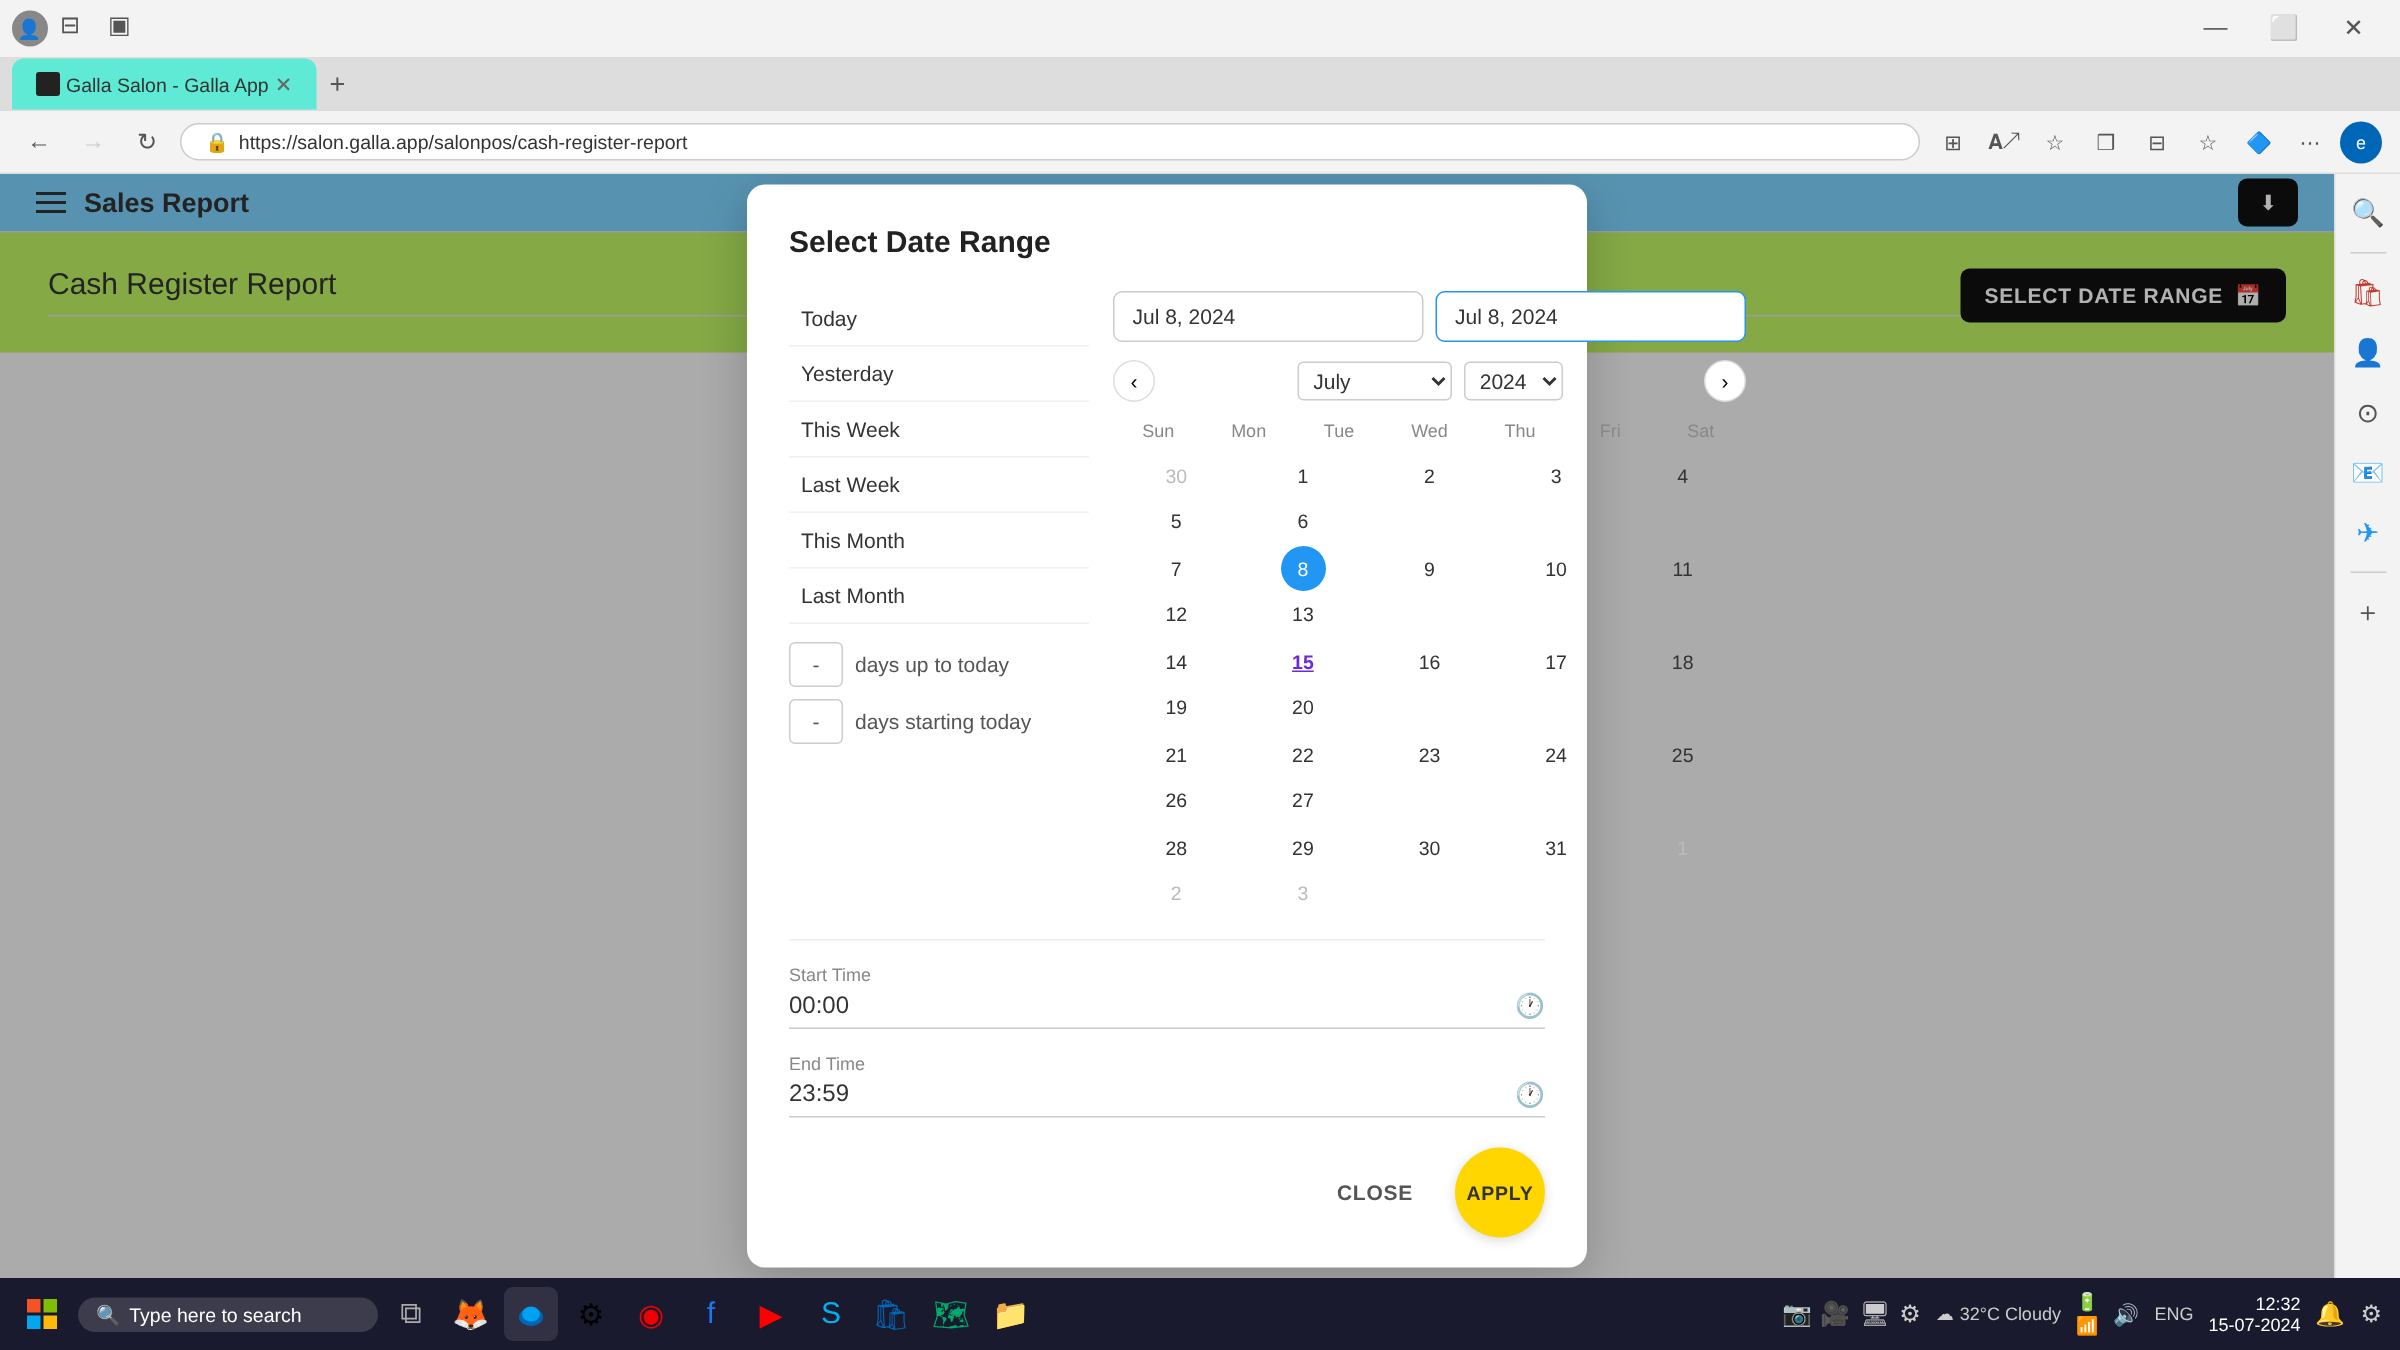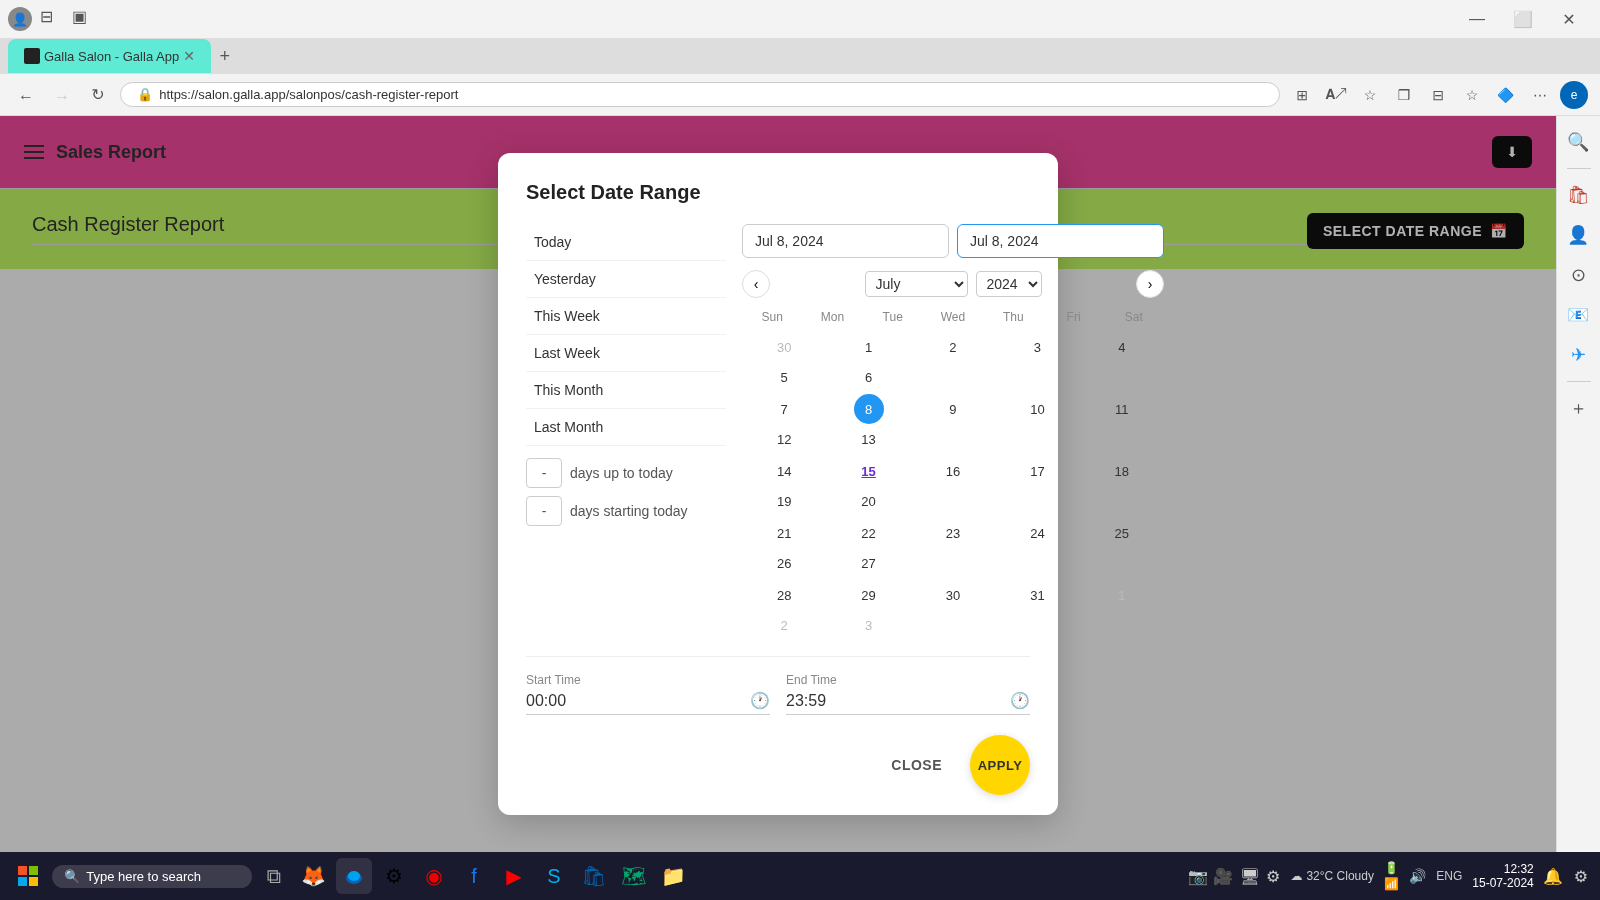--- a/index.html
+++ b/index.html
@@ -142,22 +142,22 @@
       bottom: 48px;
       background: #f5f5f5;
       overflow: hidden;
     }
 
     
     .app-topbar {
       display: flex;
       align-items: center;
       justify-content: space-between;
-      padding: 20px 24px;
-      background: #ec4899;
+      padding: 3px 24px;
+      background: #7dd3fc;
       border-bottom: 1px solid #e0e0e0;
     }
     .app-topbar-left {
       display: flex;
       align-items: center;
       gap: 12px;
     }
     .hamburger {
       display: flex;
       flex-direction: column;
@@ -401,20 +401,21 @@
       color: #bbb;
     }
 
     
     .time-section {
       display: flex;
       gap: 16px;
       margin-top: 16px;
       border-top: 1px solid #eee;
       padding-top: 16px;
+      flex-direction: column;
     }
     .time-field {
       flex: 1;
     }
     .time-label {
       font-size: 12px;
       color: #888;
       margin-bottom: 4px;
     }
     .time-input-row {

